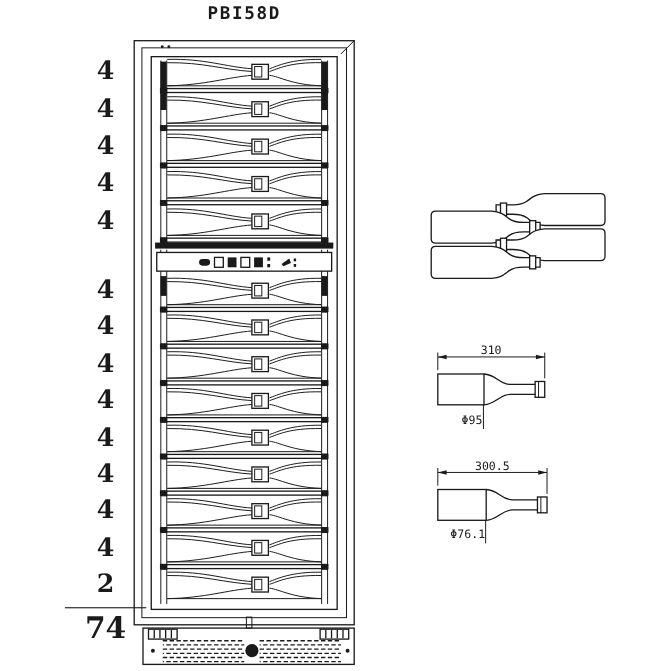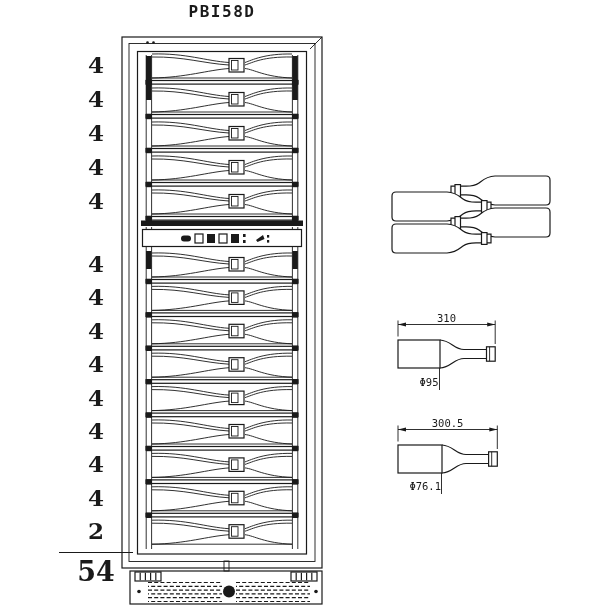--- a/index.html
+++ b/index.html
@@ -36,21 +36,21 @@
       <div class="count" style="top: 283.4px;">4</div>
       <div class="count" style="top: 316.8px;">4</div>
       <div class="count" style="top: 350.2px;">4</div>
       <div class="count" style="top: 383.6px;">4</div>
       <div class="count" style="top: 417px;">4</div>
       <div class="count" style="top: 450.4px;">4</div>
       <div class="count" style="top: 483.8px;">4</div>
       <div class="count" style="top: 517.2px;">2</div>
     </div>
   <div class="sumline"></div>
-  <div class="total">54</div>
+  <div class="total">74</div>
 
   <svg id="art" width="610" height="610" viewBox="0 0 610 610">
     <g id="cab">
         <rect x="122" y="37" width="200" height="531"></rect>
         <line x1="322" y1="37" x2="310" y2="49" class="thin"></line>
         <circle cx="147.5" cy="42.5" r="1.3" class="f"></circle>
         <circle cx="153.5" cy="42.5" r="1.3" class="f"></circle>
         <rect x="129" y="43.5" width="186" height="518" class="thin"></rect>
         <rect x="137.5" y="51.5" width="169" height="502.5" stroke-width="7"></rect>
         <line x1="146.2" y1="55" x2="146.2" y2="220.5" class="thin"></line>

